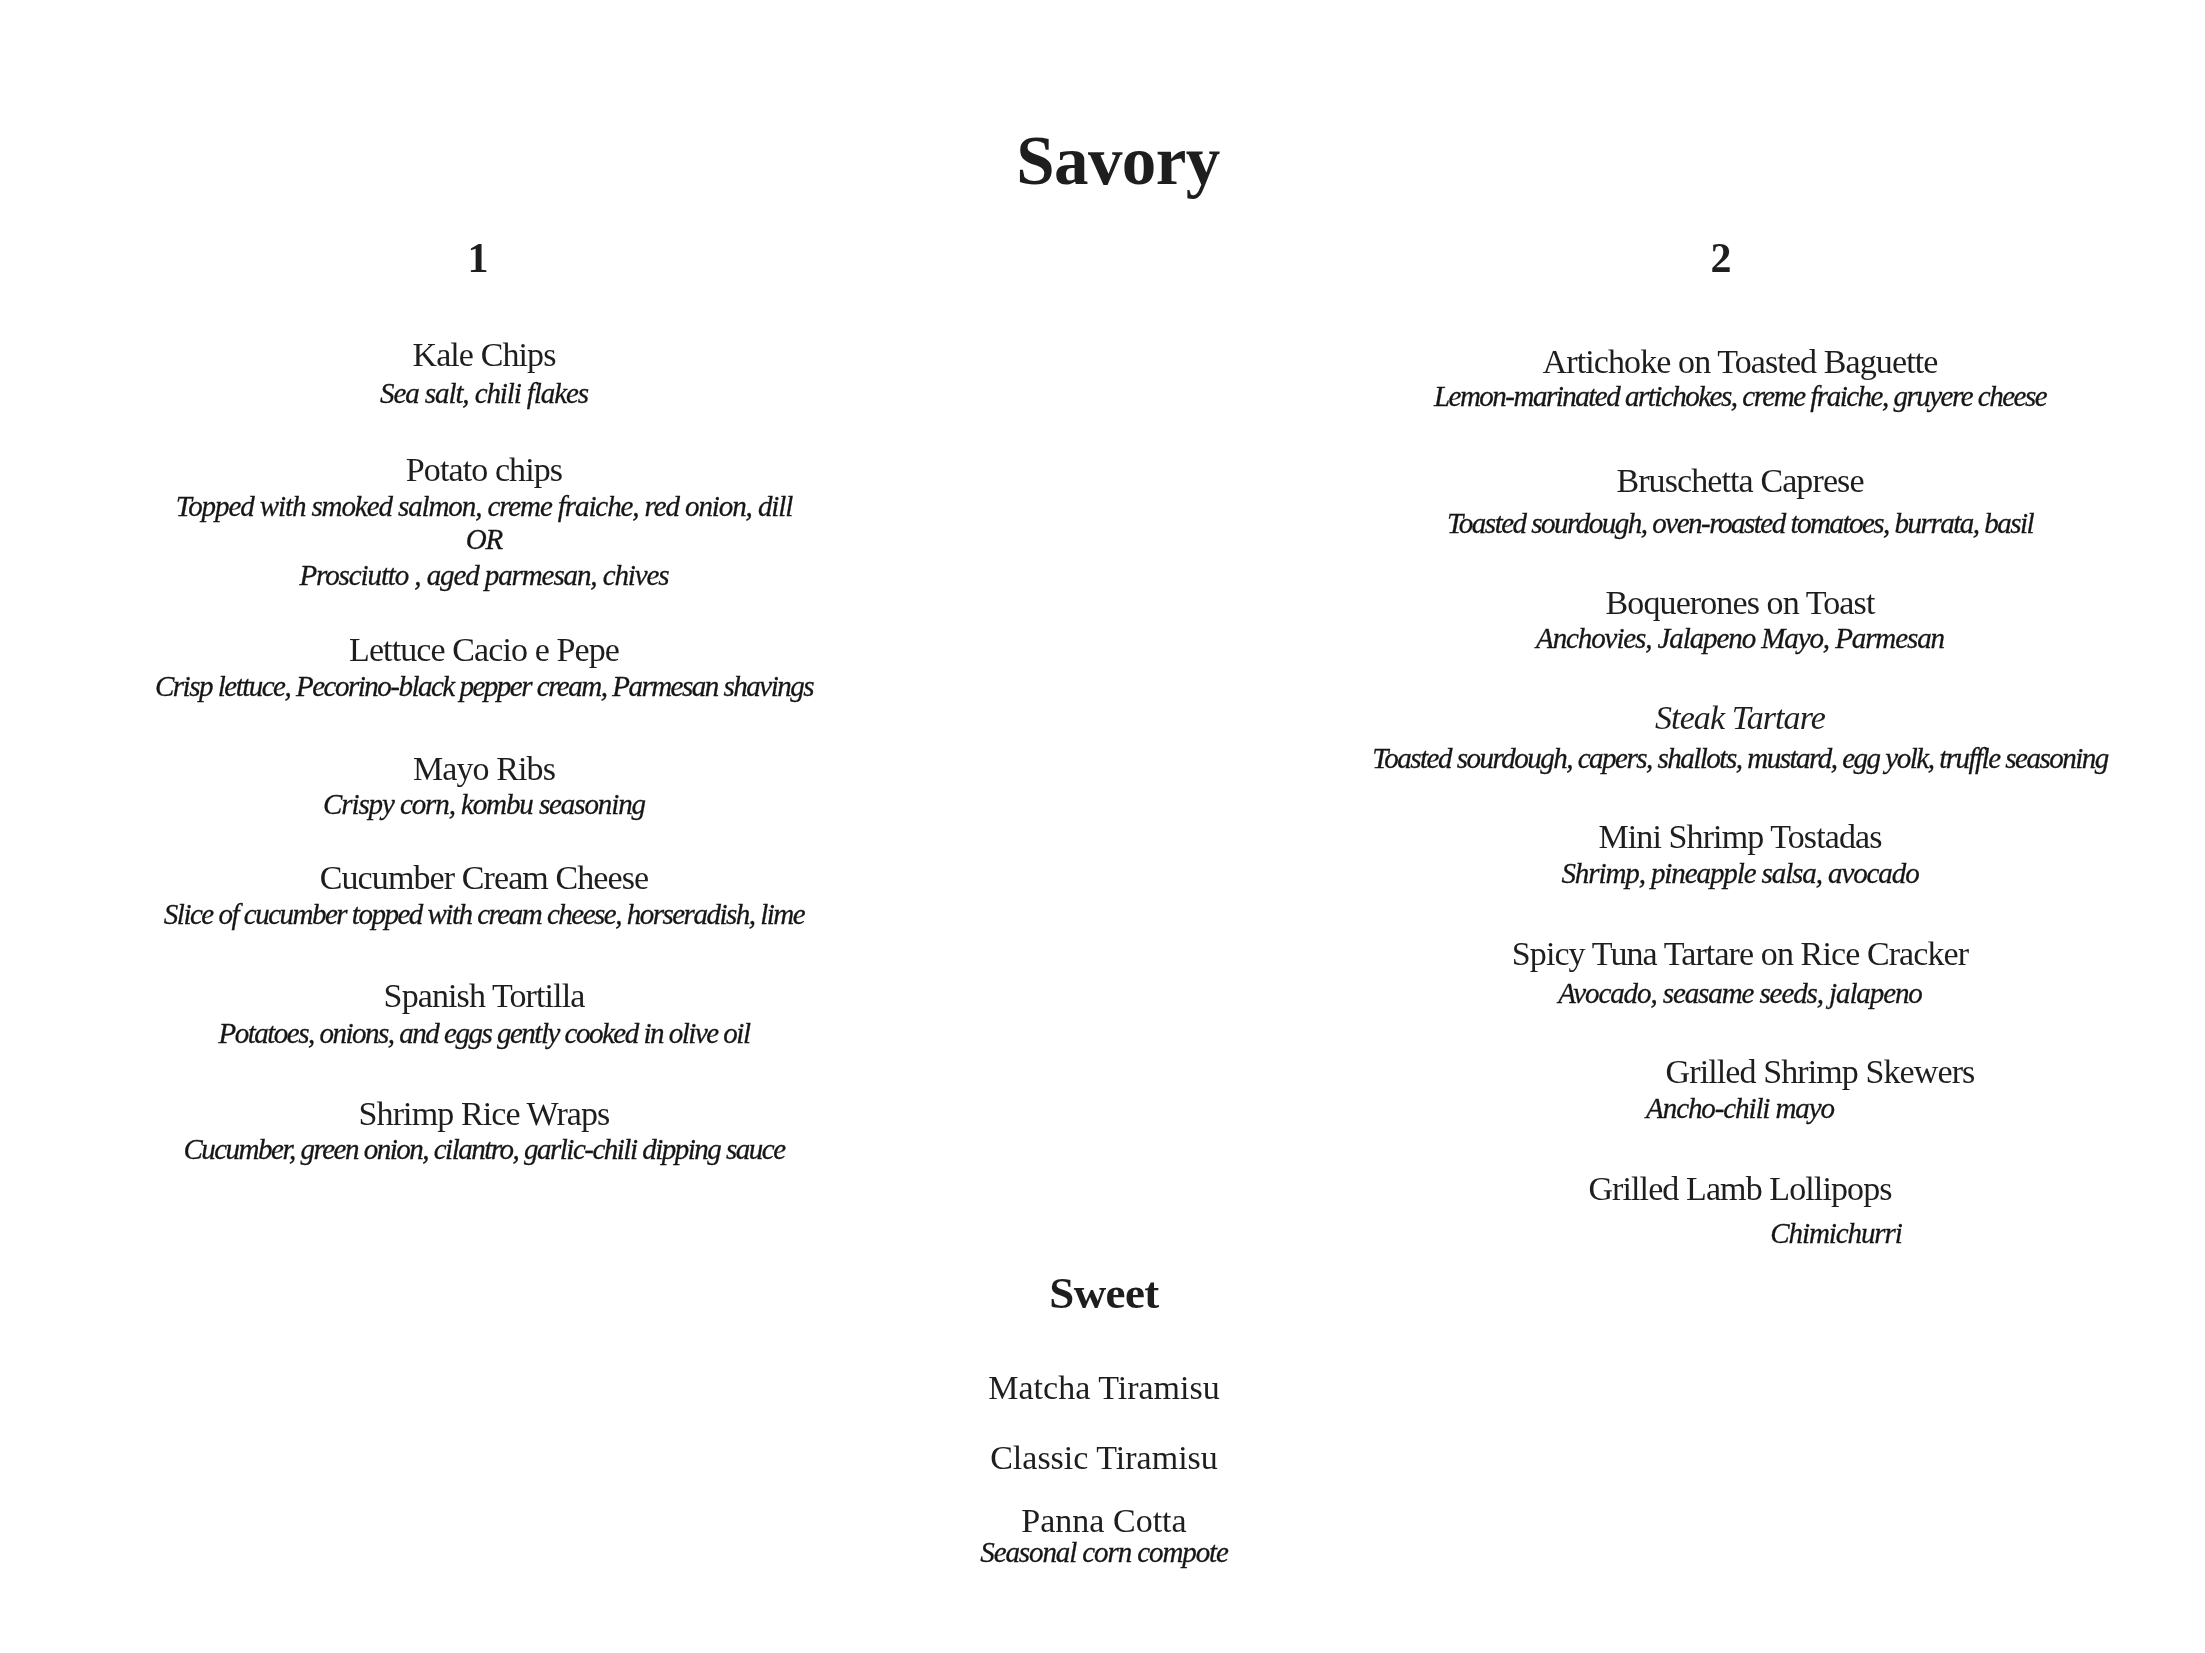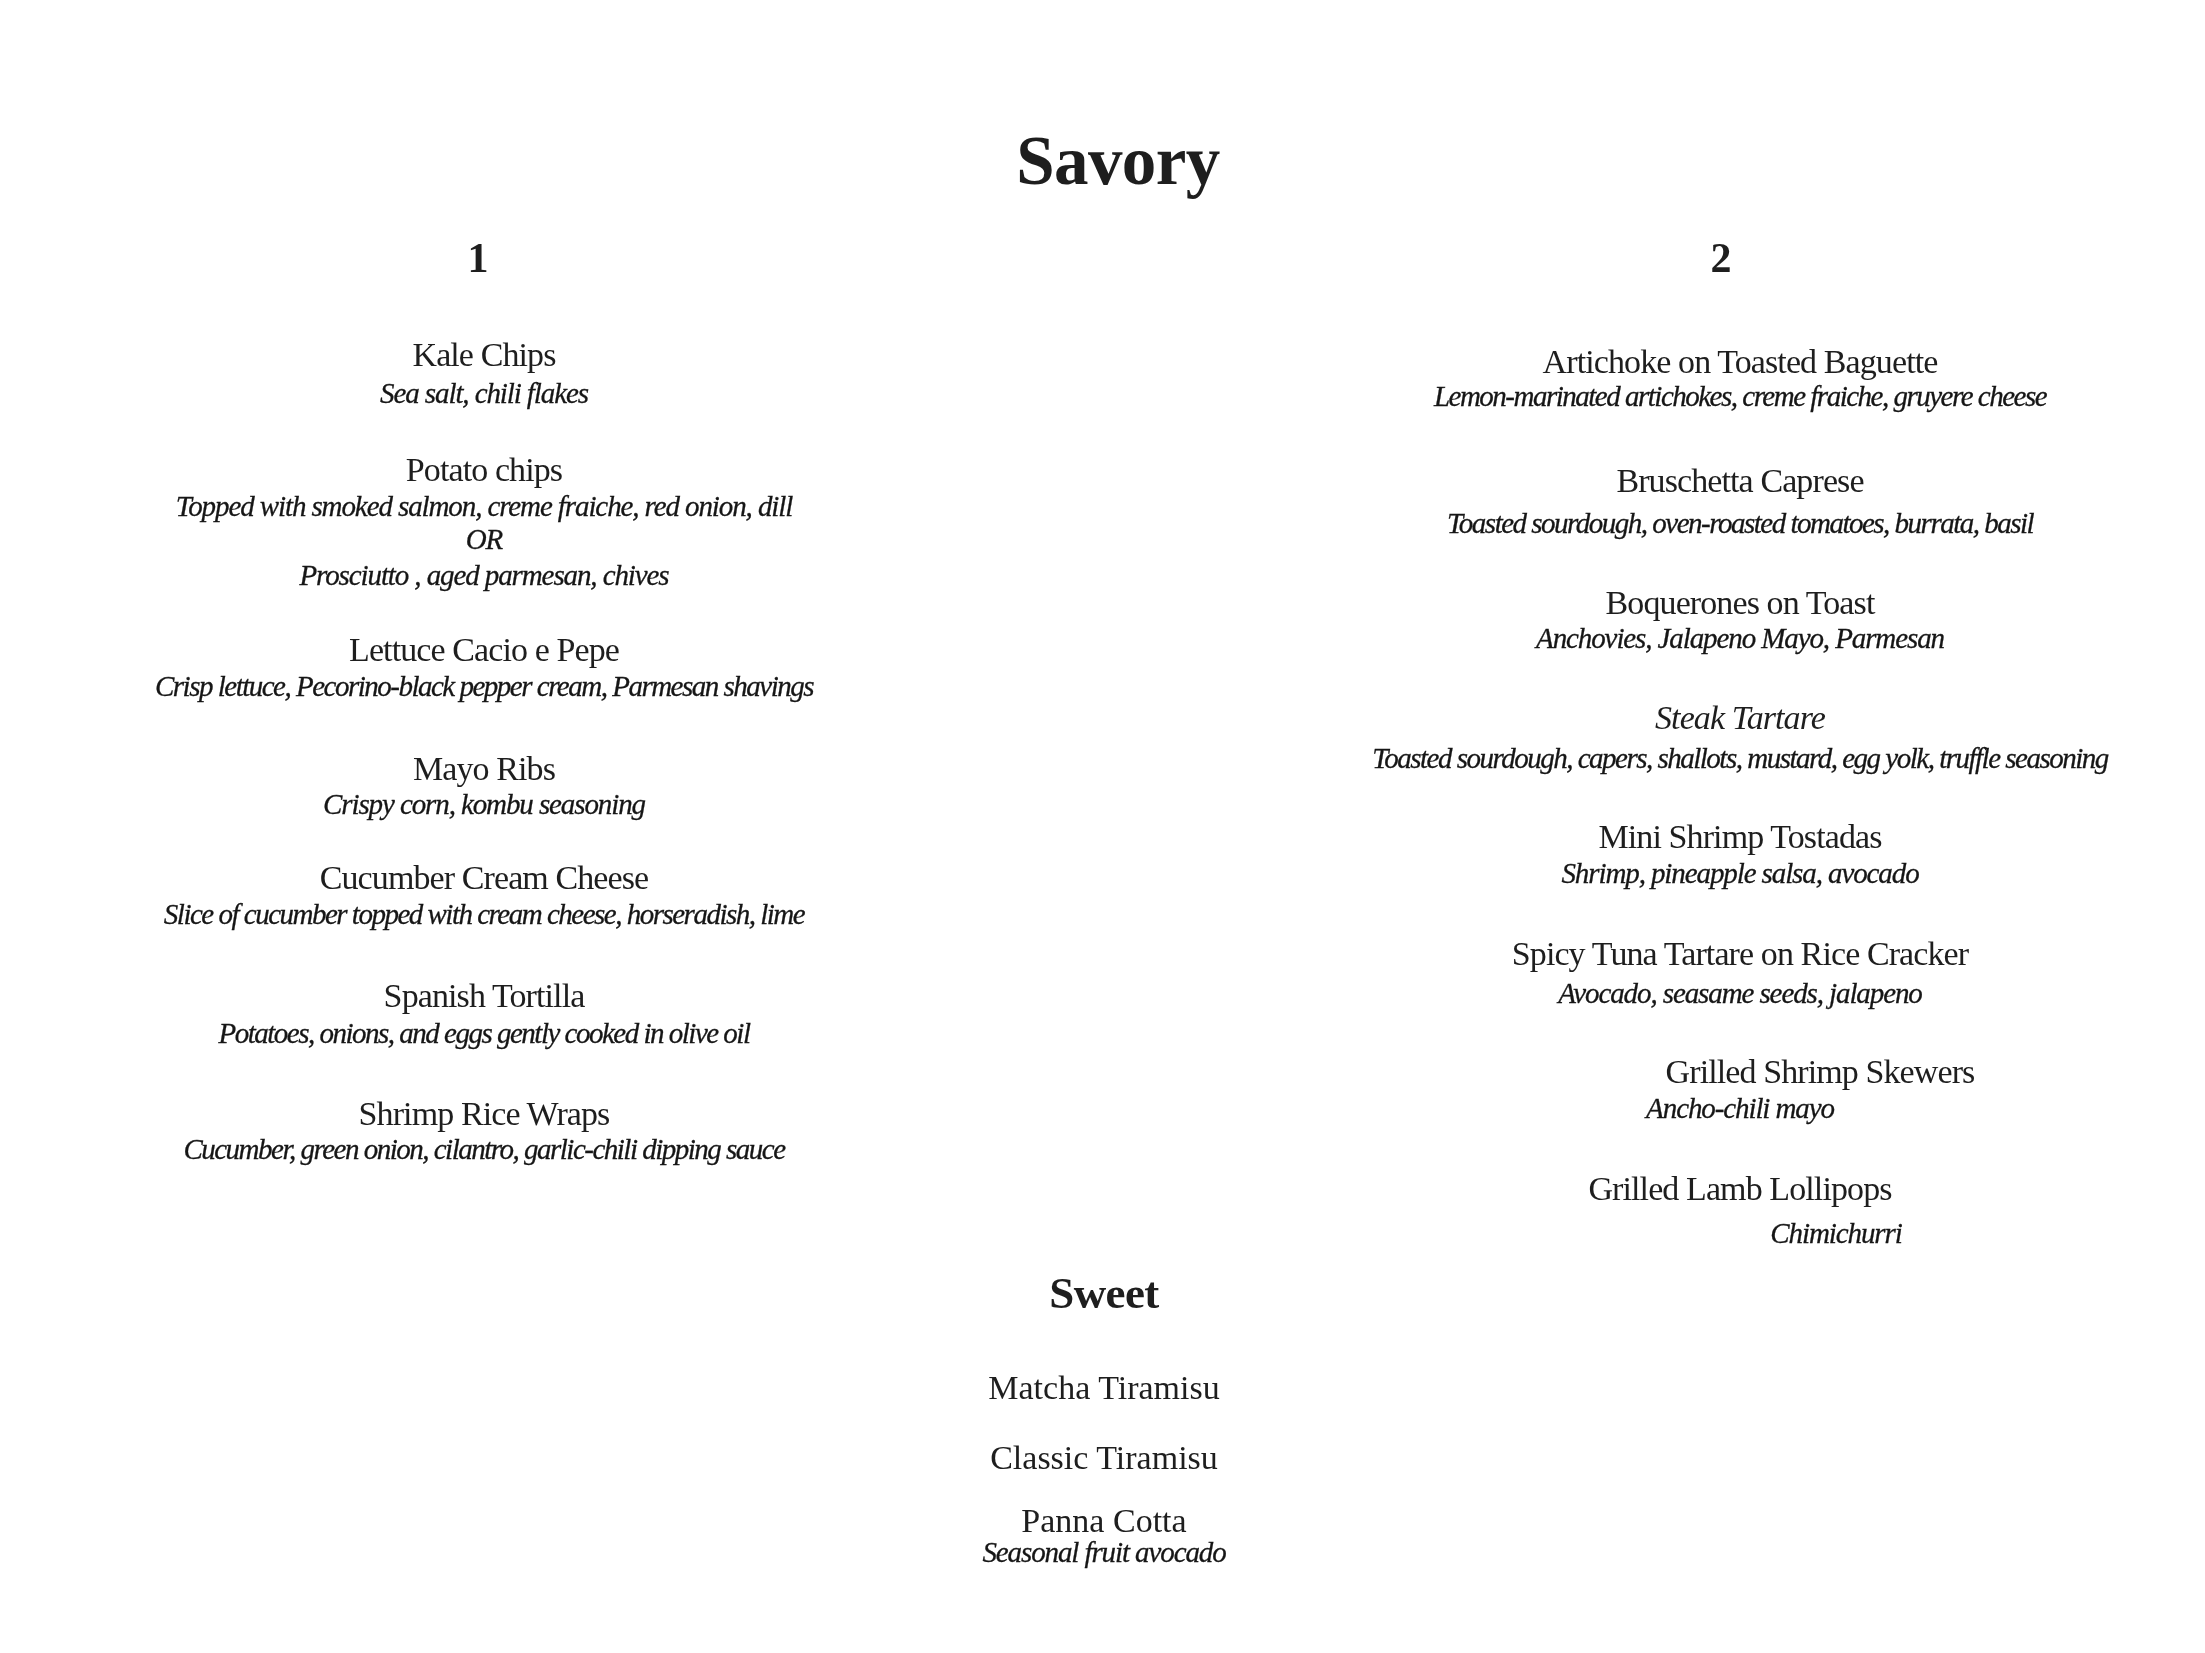--- a/index.html
+++ b/index.html
@@ -147,15 +147,15 @@
     <div class="line desc" style="left:1800px; top:1219px;margin-left:36px;">Chimichurri</div>
   </div>
 </section>
 
 <section>
   <div class="line subtitle" style="left:1104px; top:1271px;">Sweet</div>
 
   <div class="line sweet-name" style="left:1104px; top:1371px;">Matcha Tiramisu</div>
   <div class="line sweet-name" style="left:1104px; top:1441px;">Classic Tiramisu</div>
   <div class="line sweet-name" style="left:1104px; top:1504px;">Panna Cotta</div>
-  <div class="line desc" style="left:1104px; top:1538px;">Seasonal fruit avocado</div>
+  <div class="line desc" style="left:1104px; top:1538px;">Seasonal corn compote</div>
 </section>
 
 
 </body></html>

